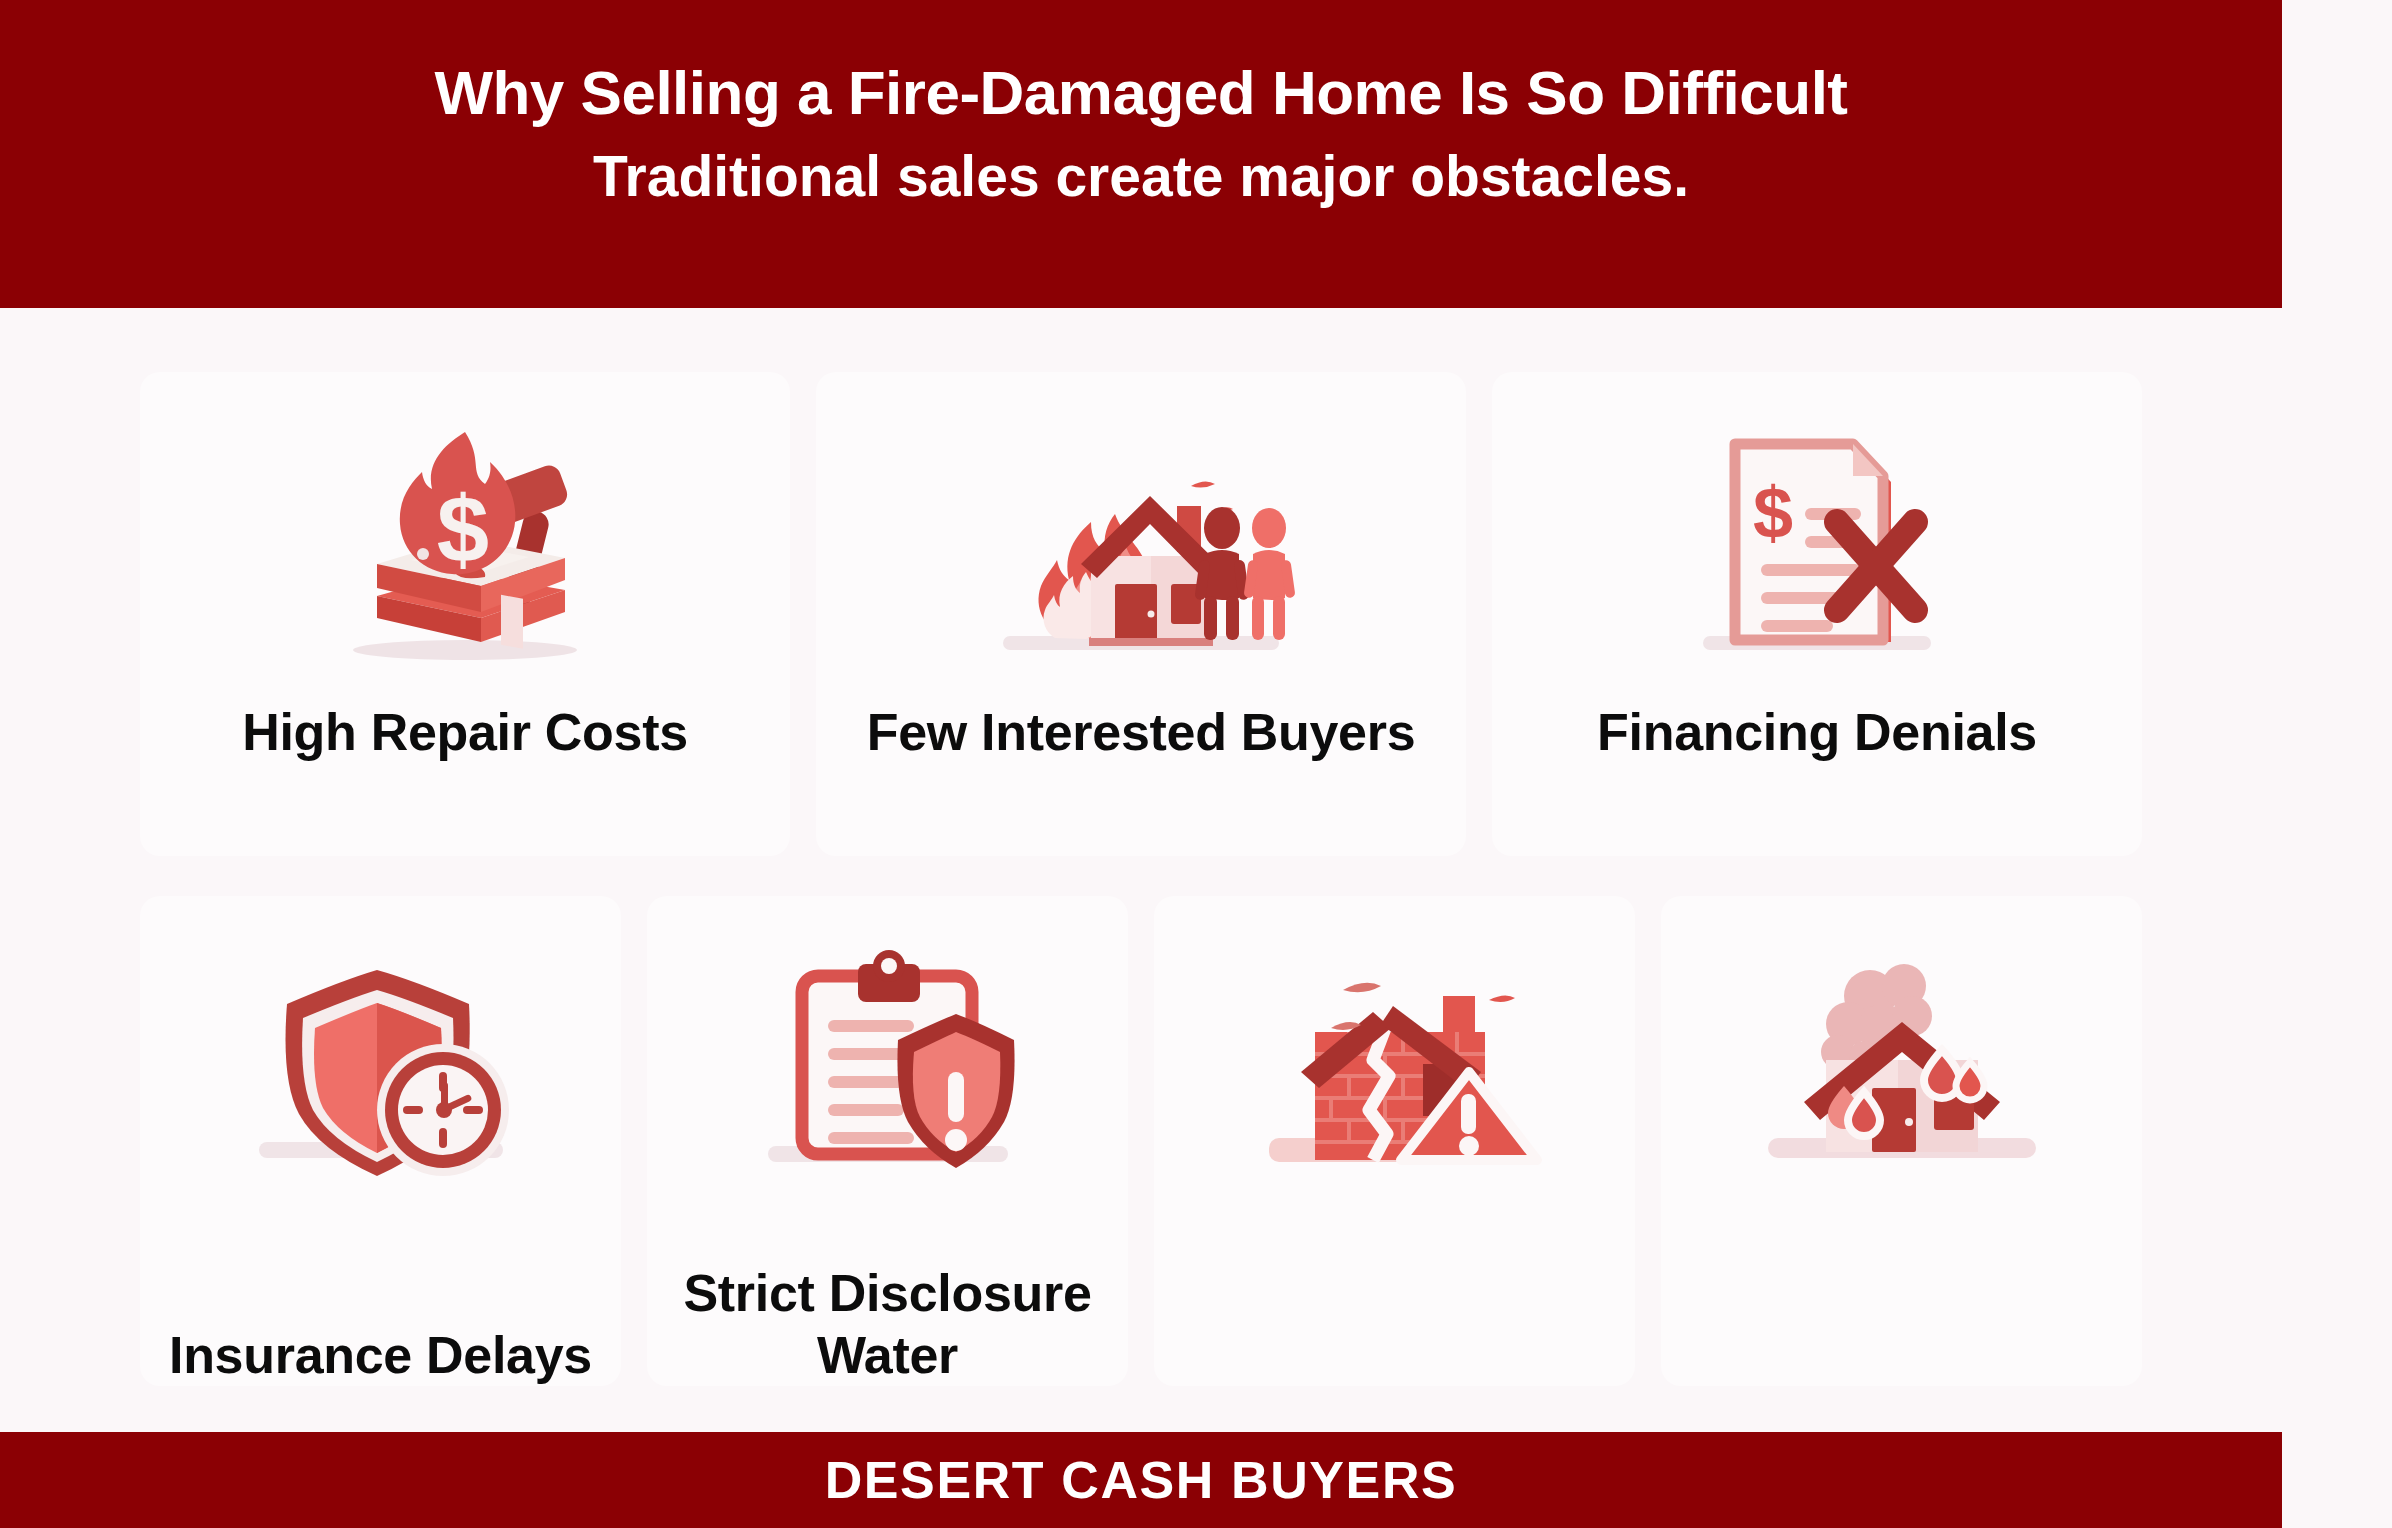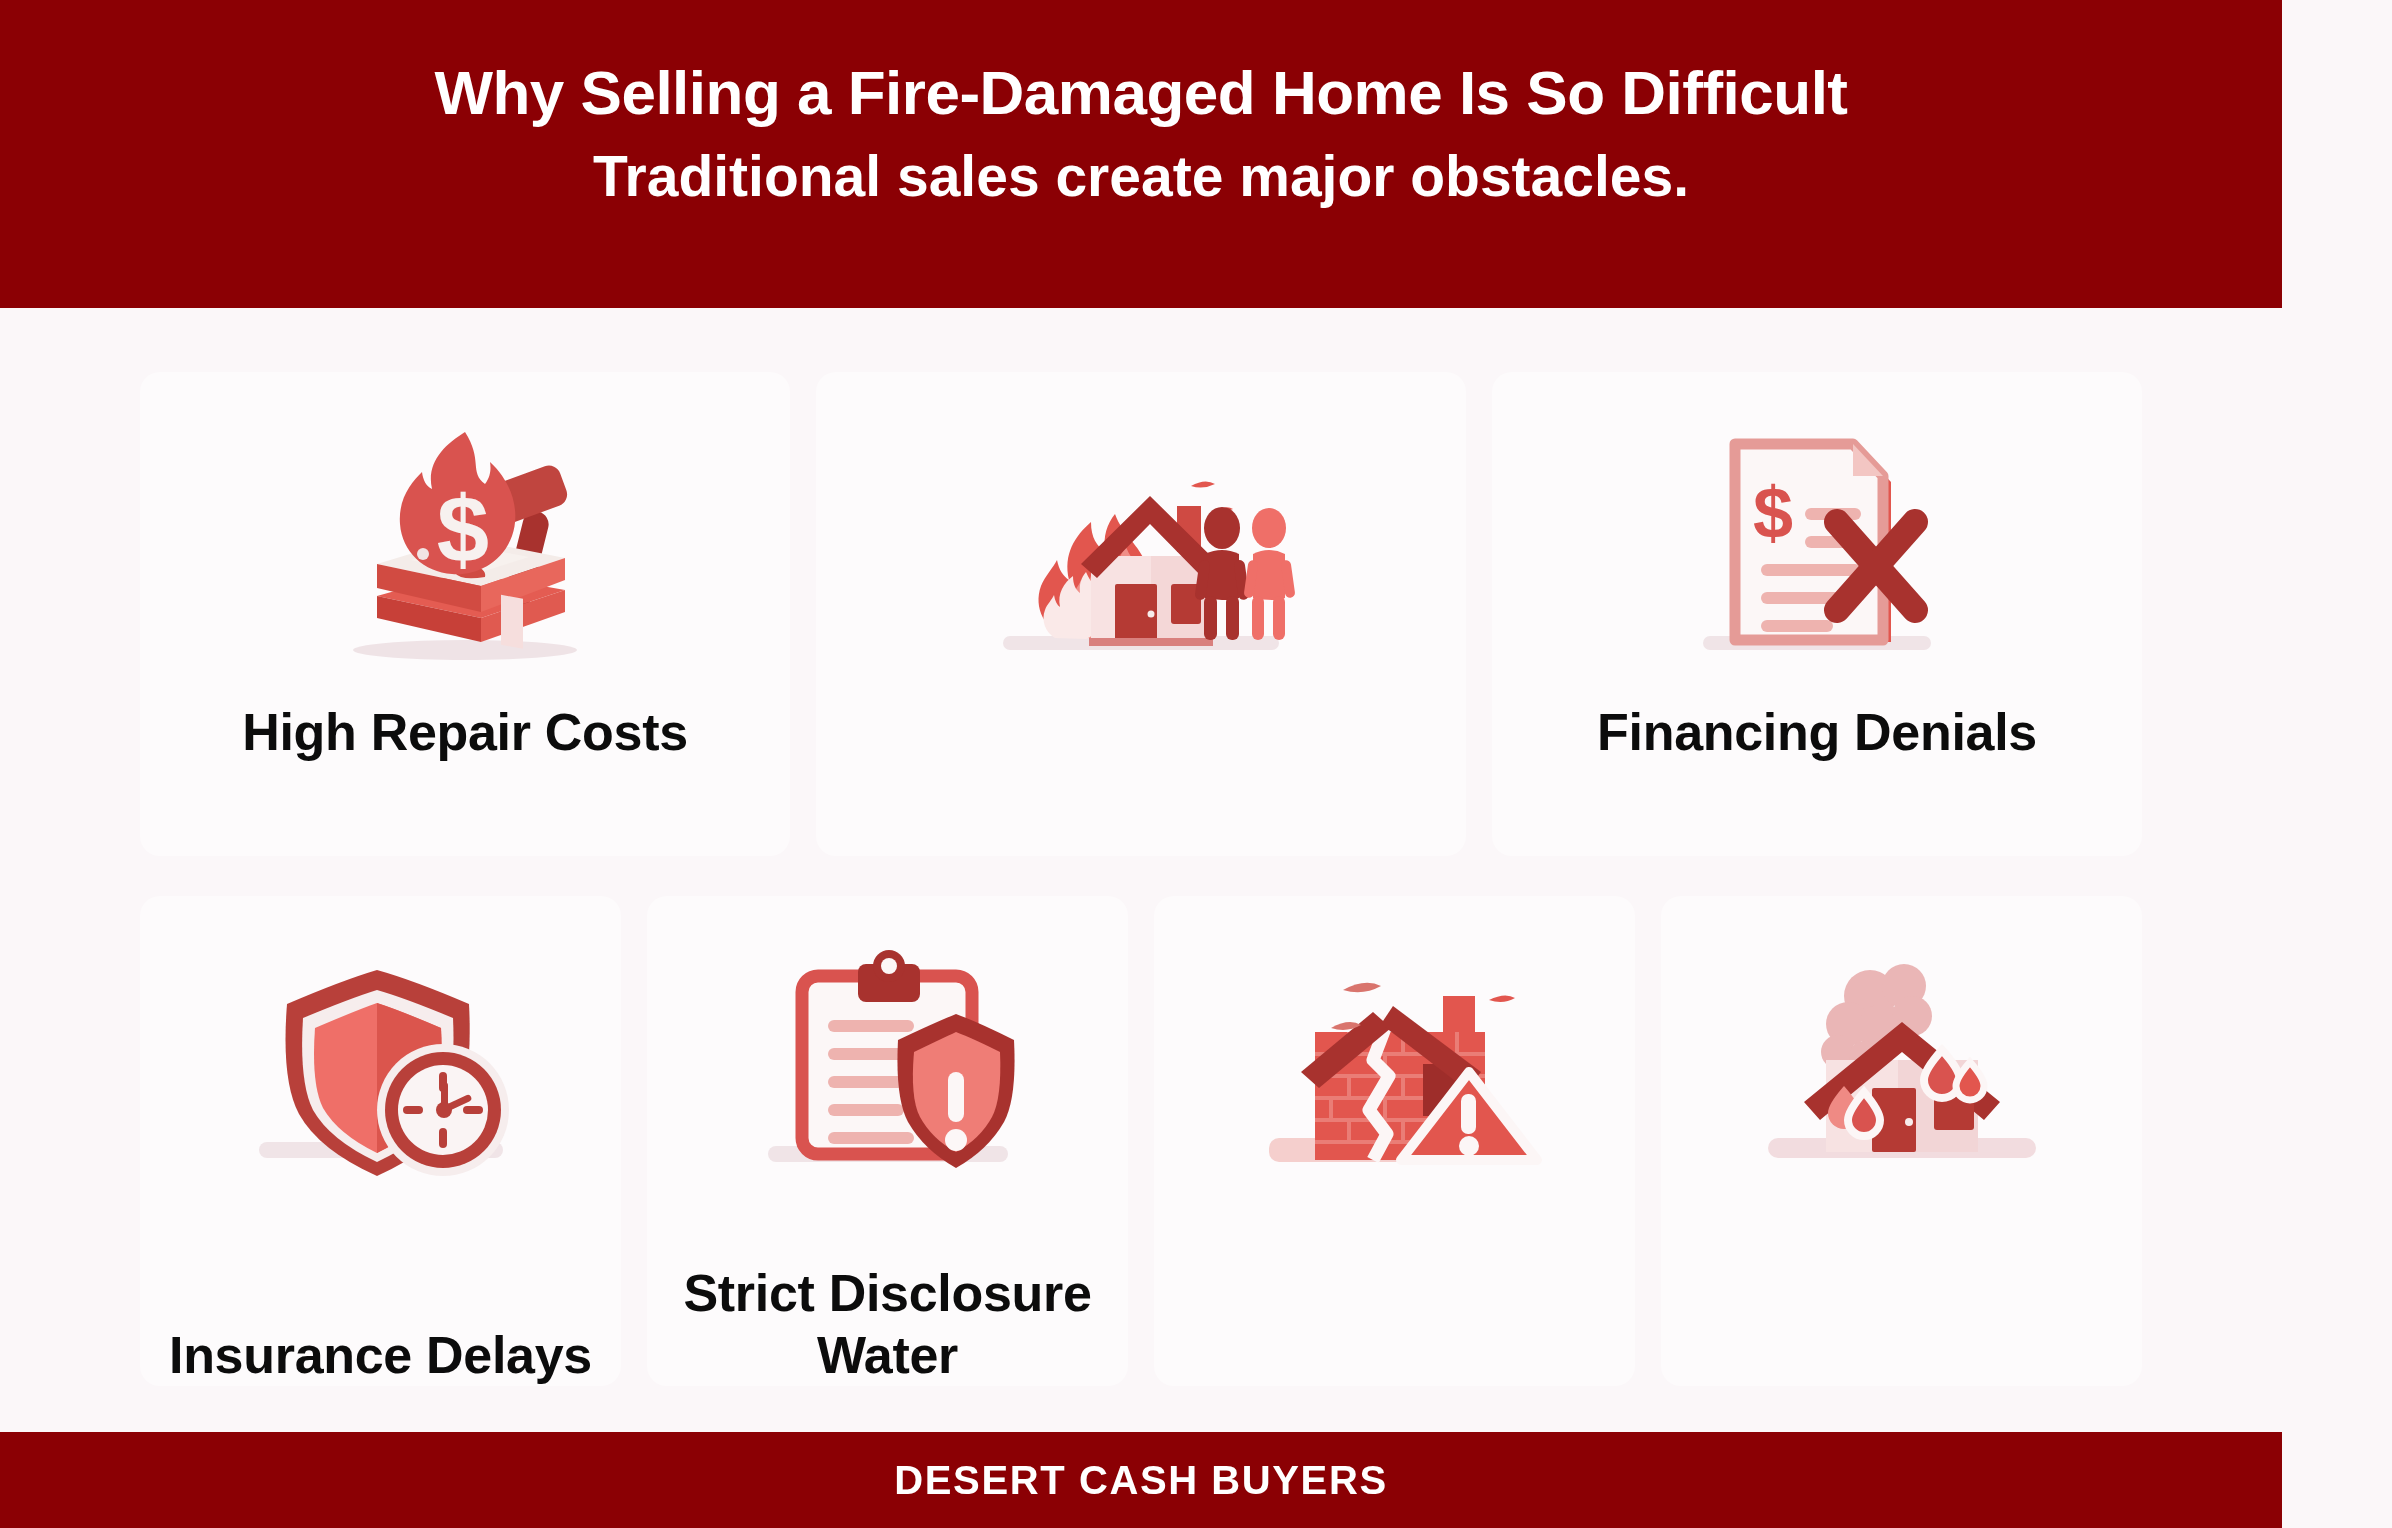--- a/index.html
+++ b/index.html
@@ -107,21 +107,21 @@
   .footer {
     background: #8b0004;
     height: 96px;
     flex: 0 0 96px;
     display: flex;
     align-items: center;
     justify-content: center;
   }
   .footer-text {
     color: #ffffff;
-    font-size: 40px;
+    font-size: 52px;
     font-weight: bold;
     letter-spacing: 1.6px;
   }
 </style>
 </head>
 <body>
 
 <div class="page">
 
   <div class="header">
@@ -205,20 +205,21 @@
             <g fill="#ef6f68">
               <ellipse cx="288" cy="114" rx="17" ry="20"></ellipse>
               <path d="M272 140 q16 -8 32 0 l0 44 q-8 4 -32 0 Z"></path>
               <rect x="271" y="182" width="12" height="44" rx="6"></rect>
               <rect x="292" y="182" width="12" height="44" rx="6"></rect>
               <rect x="265" y="146" width="10" height="38" rx="5" transform="rotate(8 270 165)"></rect>
               <rect x="302" y="146" width="10" height="38" rx="5" transform="rotate(-8 307 165)"></rect>
             </g>
           </svg>
         </div>
+        <div class="card-label">Few Interested Buyers</div>
       </div>
 
       <div class="card">
         <div class="icon-box">
           <svg width="280" height="270" viewBox="0 0 280 270">
             <rect x="26" y="222" width="228" height="14" rx="7" fill="#f0e4e7"></rect>
 
             <path d="M66 36 L184 36 L214 68 L214 228 L66 228 Z" fill="#e2564e"></path>
 
             <path d="M58 30 L176 30 L206 62 L206 226 L58 226 Z" fill="#fcf7f7" stroke="#e59b97" stroke-width="11" stroke-linejoin="round"></path>

